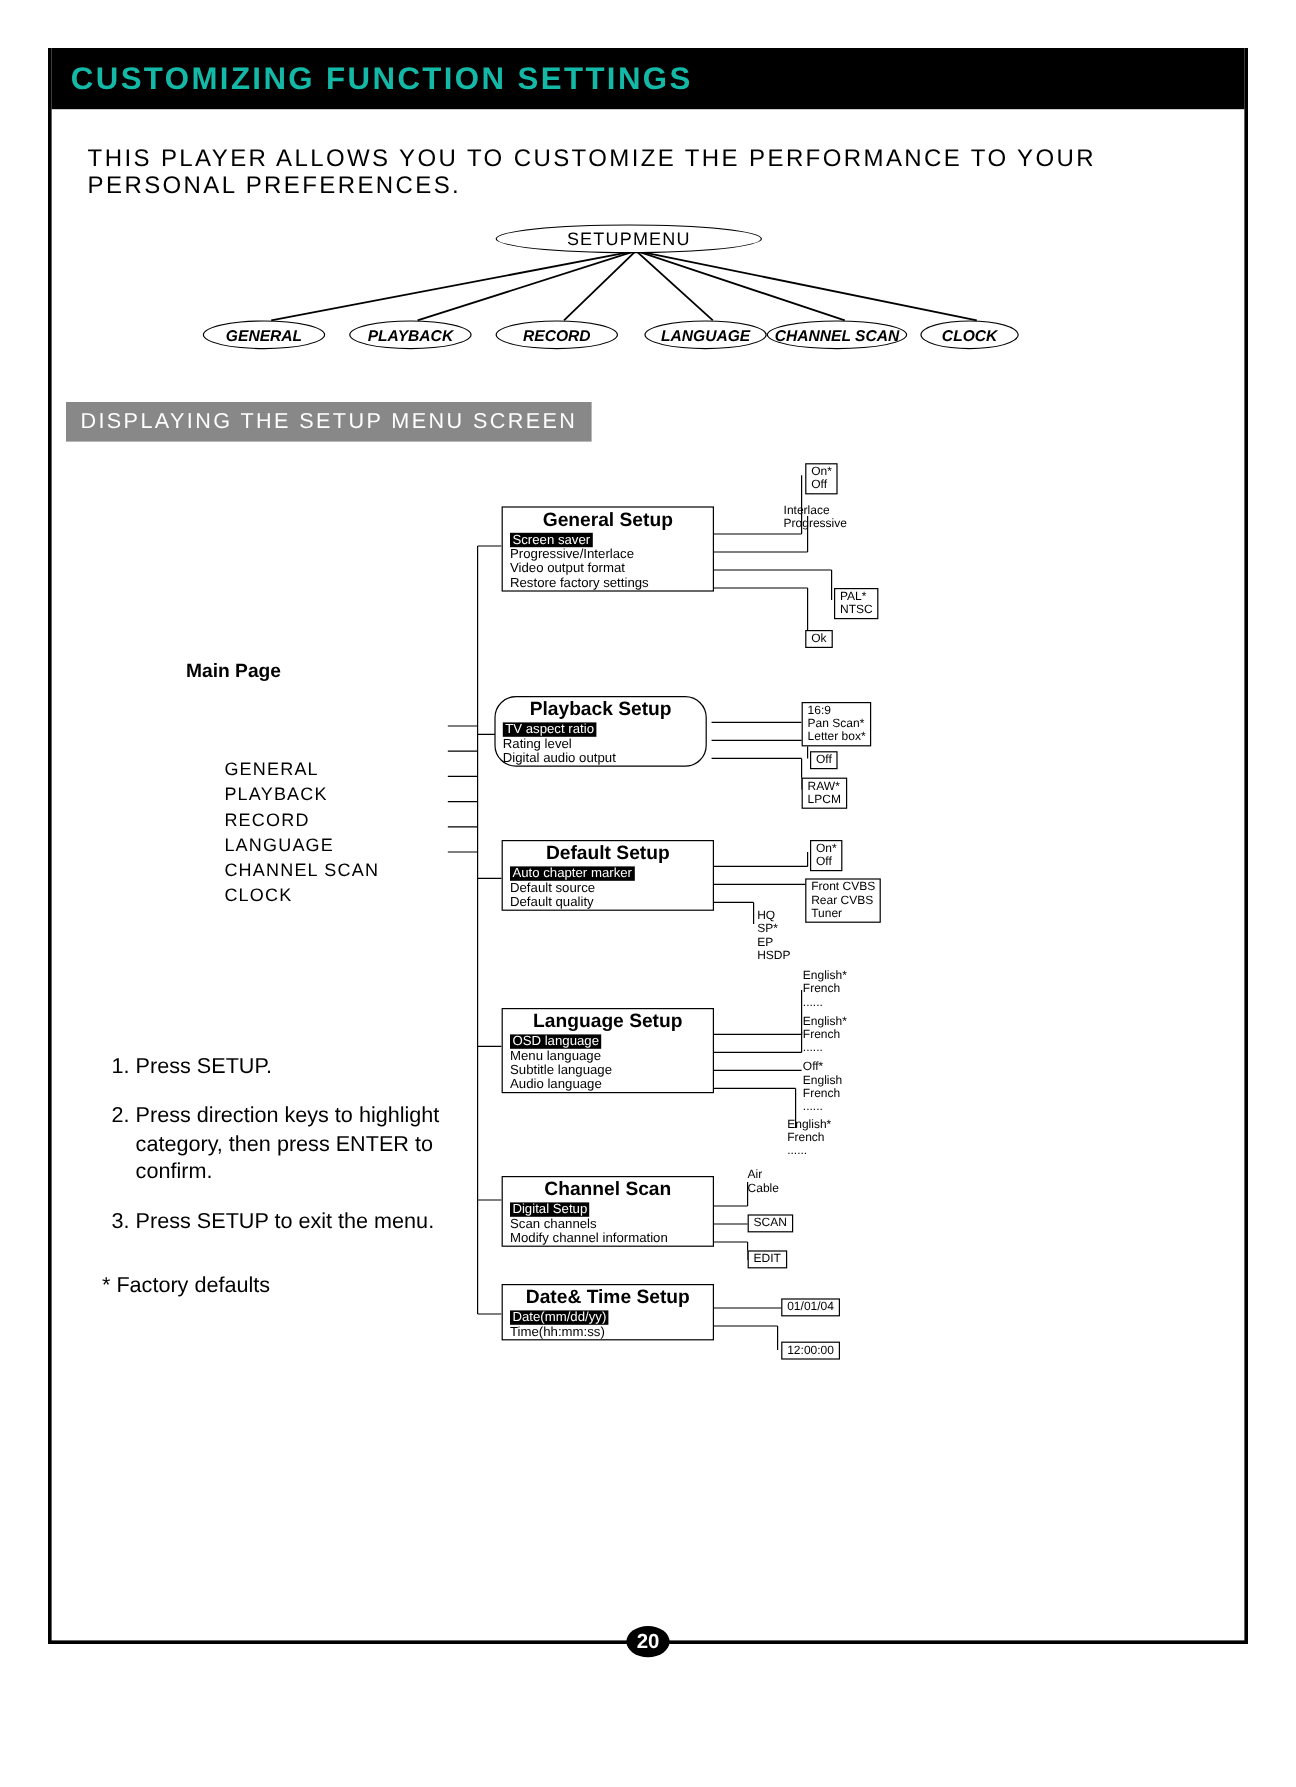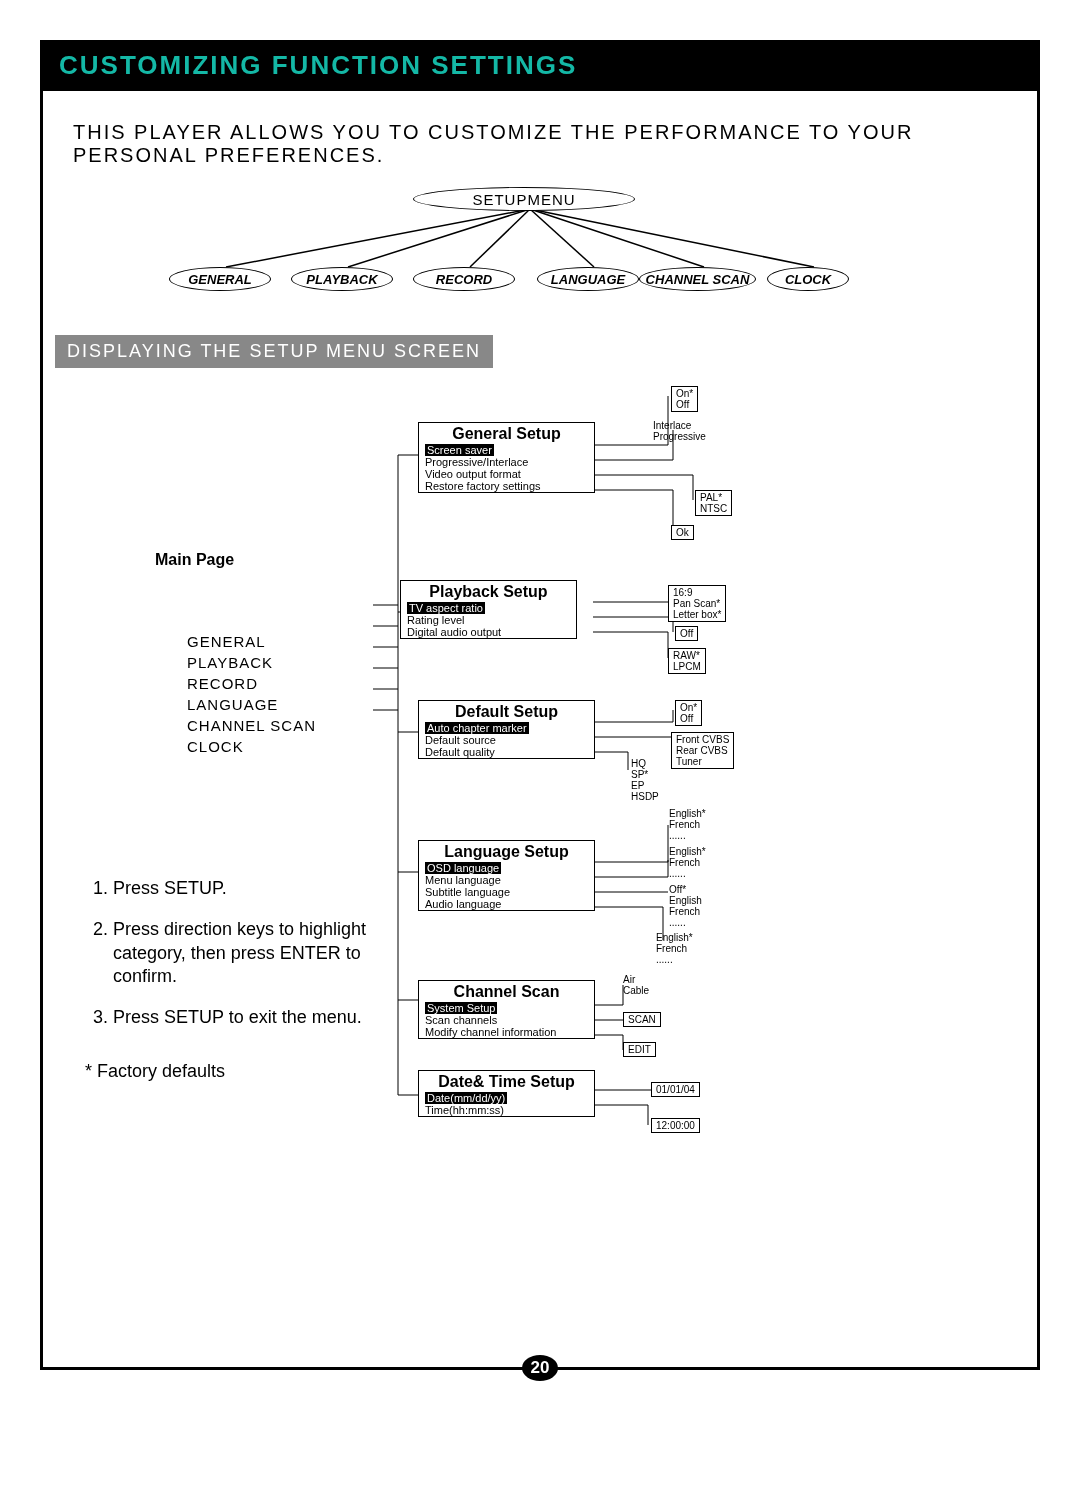--- a/index.html
+++ b/index.html
@@ -297,21 +297,21 @@
           <div class="row"><span class="hl">Screen  saver</span></div>
           <div class="row">Progressive/Interlace</div>
           <div class="row">Video output format</div>
           <div class="row">Restore factory settings</div>
         </div>
         <div class="opt-box" style="left:298px; top:6px;">On*<br>Off</div>
         <div class="opt-nobox" style="left:280px; top:40px;">Interlace<br>Progressive</div>
         <div class="opt-box" style="left:322px; top:110px;">PAL*<br>NTSC</div>
         <div class="opt-box" style="left:298px; top:145px;">Ok</div>
 
-        <div class="setup-group" style="left:27px; top:200px; width:175px;">
+        <div class="setup-group" style="left:39px; top:200px; width:175px;border-radius:18px;">
           <div class="hdr">Playback Setup</div>
           <div class="row"><span class="hl">TV aspect ratio</span></div>
           <div class="row">Rating level</div>
           <div class="row">Digital audio output</div>
         </div>
         <div class="opt-box" style="left:295px; top:205px;">16:9<br>Pan Scan*<br>Letter box*</div>
         <div class="opt-box" style="left:302px; top:246px;">Off</div>
         <div class="opt-box" style="left:295px; top:268px;">RAW*<br>LPCM</div>
 
         <div class="setup-group" style="left:45px; top:320px; width:175px;">
@@ -331,21 +331,21 @@
           <div class="row">Subtitle  language</div>
           <div class="row">Audio language</div>
         </div>
         <div class="opt-nobox" style="left:296px; top:428px;">English*<br>French<br>......</div>
         <div class="opt-nobox" style="left:296px; top:466px;">English*<br>French<br>......</div>
         <div class="opt-nobox" style="left:296px; top:504px;">Off*<br>English<br>French<br>......</div>
         <div class="opt-nobox" style="left:283px; top:552px;">English*<br>French<br>......</div>
 
         <div class="setup-group" style="left:45px; top:600px; width:175px;">
           <div class="hdr">Channel Scan</div>
-          <div class="row"><span class="hl">System Setup</span></div>
+          <div class="row"><span class="hl">Digital Setup</span></div>
           <div class="row">Scan channels</div>
           <div class="row">Modify channel information</div>
         </div>
         <div class="opt-nobox" style="left:250px; top:594px;">Air<br>Cable</div>
         <div class="opt-box" style="left:250px; top:632px;">SCAN</div>
         <div class="opt-box" style="left:250px; top:662px;">EDIT</div>
 
         <div class="setup-group" style="left:45px; top:690px; width:175px;">
           <div class="hdr">Date&amp; Time Setup</div>
           <div class="row"><span class="hl">Date(mm/dd/yy)</span></div>

